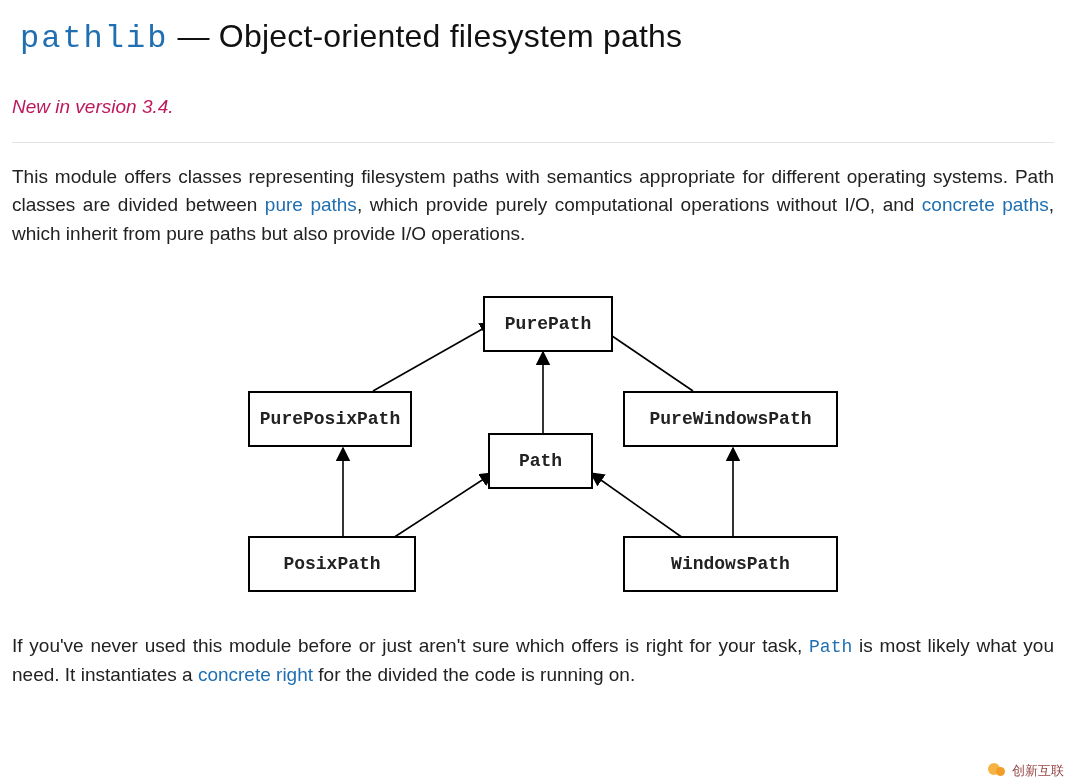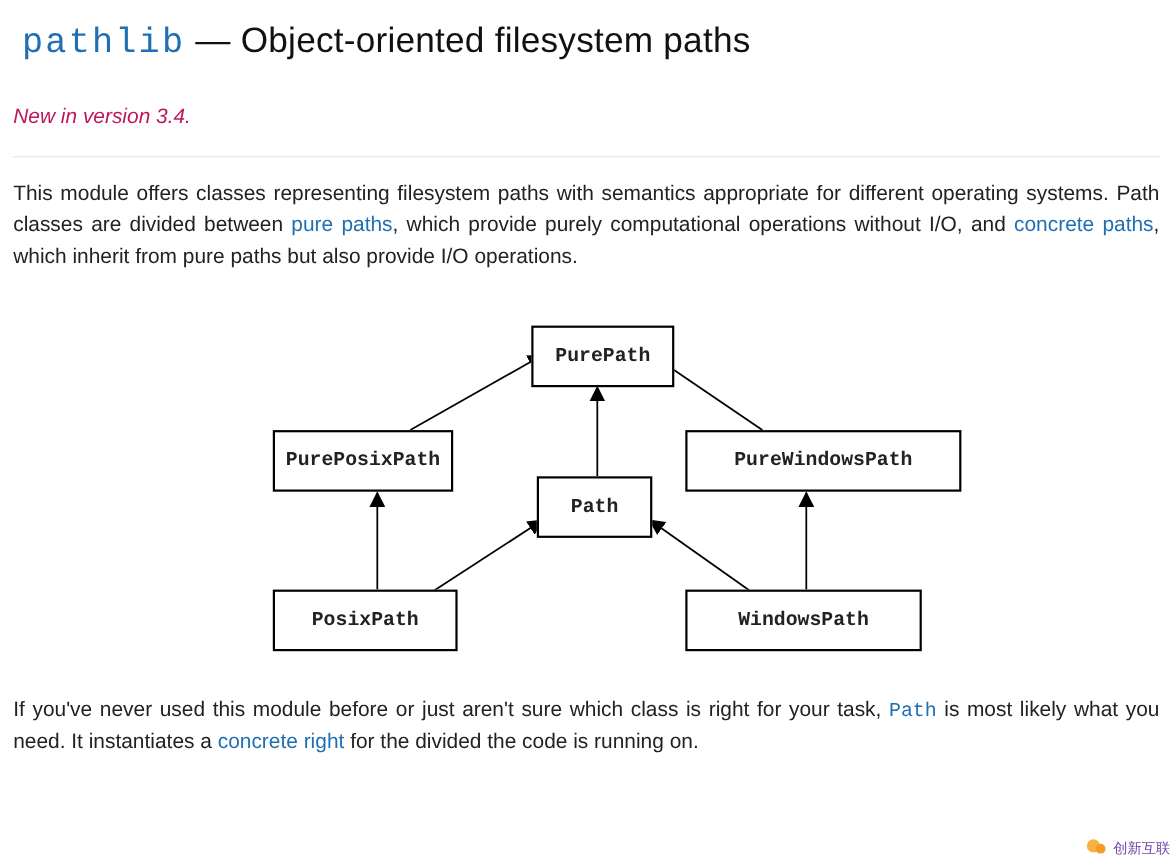--- a/index.html
+++ b/index.html
@@ -84,21 +84,21 @@
     height: 320px;
     pointer-events: none;
   }
   .watermark {
     position: absolute;
     right: 2px;
     bottom: 2px;
     display: flex;
     align-items: center;
     gap: 6px;
-    color: #4c1d95;
+    color: #7f1d1d;
     font-size: 13px;
     opacity: .85;
   }
   .watermark .wm-icon {
     width: 18px; height: 18px;
     position: relative;
   }
   .watermark .wm-icon::before,
   .watermark .wm-icon::after{
     content:"";
@@ -144,28 +144,28 @@
 
     <line x1="520" y1="258" x2="520" y2="170" stroke="#000" stroke-width="1.6" marker-end="url(#ah)"></line>
 
     <line x1="180" y1="260" x2="280" y2="195" stroke="#000" stroke-width="1.6" marker-end="url(#ah)"></line>
 
     <line x1="470" y1="260" x2="378" y2="195" stroke="#000" stroke-width="1.6" marker-end="url(#ah)"></line>
   </svg>
 
   <div class="node" style="left:270px; top:18px;  width:130px;">PurePath</div>
   <div class="node" style="left:35px;  top:113px; width:164px;">PurePosixPath</div>
-  <div class="node" style="left:410px; top:113px; width:251px;">PureWindowsPath</div>
+  <div class="node" style="left:410px; top:113px; width:215px;">PureWindowsPath</div>
   <div class="node" style="left:275px; top:155px; width:105px;">Path</div>
   <div class="node" style="left:35px;  top:258px; width:168px;">PosixPath</div>
   <div class="node" style="left:410px; top:258px; width:215px;">WindowsPath</div>
 </div>
 
 <p class="body">
-  <span>If you've never used this module before or just aren't sure which class is right for your task, </span><span class="inline-code">Path</span><span> is most likely what you need. It instantiates a </span><a class="link">concrete right</a><span> for the divided the code is running on.</span>
+  <span>If you've never used this module before or just aren't sure which offers is right for your task, </span><span class="inline-code">Path</span><span> is most likely what you need. It instantiates a </span><a class="link">concrete right</a><span> for the divided the code is running on.</span>
 </p>
 
 <div class="watermark">
   <span class="wm-icon"></span>
   <span>创新互联</span>
 </div>
 
 </div>
 
 </body></html>

